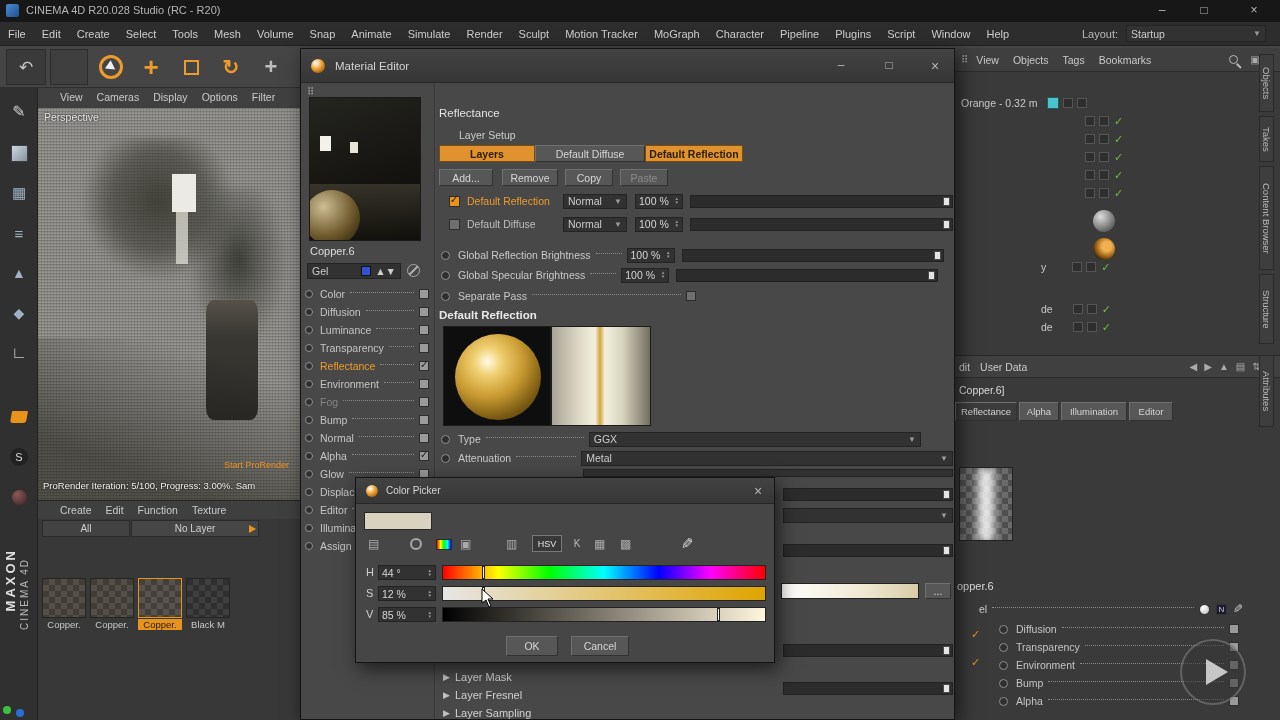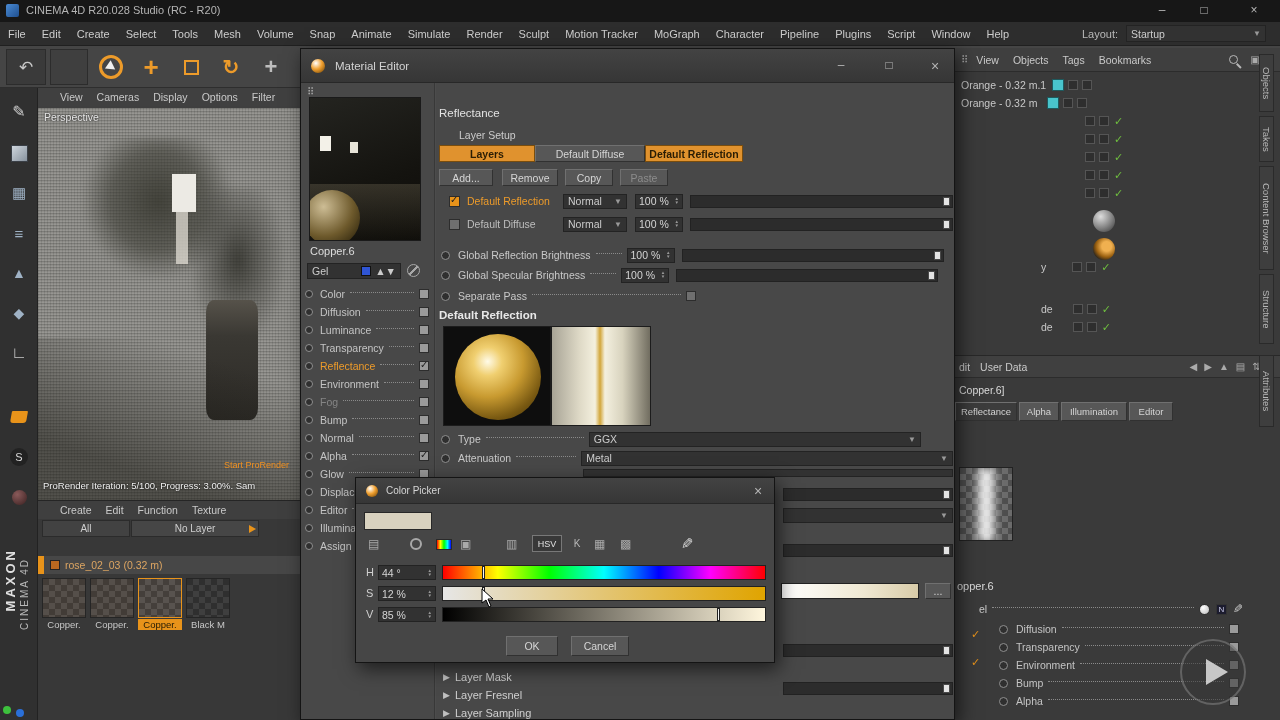--- a/index.html
+++ b/index.html
@@ -193,25 +193,20 @@
     <span class="sm-menu">Function</span>
     <span class="sm-menu">Texture</span>
   </div>
   <div class="abs" style="left:4px;top:19px;width:88px;height:17px;background:#424242;border:1px solid #2b2b2b;display:flex;align-items:center;justify-content:center">
     <span style="font-size:10px;color:#cfcfcf">All</span>
   </div>
   <div class="abs" style="left:93px;top:19px;width:128px;height:17px;background:#464646;border:1px solid #2b2b2b;display:flex;align-items:center;justify-content:center;position:absolute">
     <span style="font-size:10px;color:#cfcfcf">No Layer</span>
     <span class="abs" style="right:2px;top:4px;width:0;height:0;border-left:7px solid #e8931a;border-top:4px solid transparent;border-bottom:4px solid transparent"></span>
   </div>
-  <div class="abs" style="left:0;top:55px;width:262px;height:18px;background:#474747;display:flex;align-items:center">
-    <span style="width:6px;height:18px;background:#e8931a;margin-right:6px"></span>
-    <span style="width:10px;height:10px;background:#b86820;border:1px solid #222;margin-right:5px"></span>
-    <span style="font-size:10.5px;color:#dca562">rose_02_03 (0.32 m)</span>
-  </div>
 
   <div class="abs checker" style="left:4px;top:77px;width:44px;height:40px;border:1px solid #252525">
     <div class="abs" style="left:0;top:0;right:0;bottom:0;background:rgba(45,30,15,.35)"></div>
   </div>
   <div class="abs checker" style="left:52px;top:77px;width:44px;height:40px;border:1px solid #252525">
     <div class="abs" style="left:0;top:0;right:0;bottom:0;background:rgba(45,30,15,.35)"></div>
   </div>
   <div class="abs checker" style="left:100px;top:77px;width:44px;height:40px;border:1px solid #e8931a">
     <div class="abs" style="left:0;top:0;right:0;bottom:0;background:rgba(45,30,15,.3)"></div>
   </div>
@@ -230,26 +225,20 @@
     <span class="glyph" style="margin-right:8px">⠿</span>
     <span class="sm-menu">View</span>
     <span class="sm-menu">Objects</span>
     <span class="sm-menu">Tags</span>
     <span class="sm-menu">Bookmarks</span>
     <span class="mag" style="margin-left:auto"></span>
     <span class="glyph" style="margin:0 6px 0 12px">▣</span>
     <span class="glyph" style="margin-right:8px">⠿</span>
   </div>
 
-  <div class="omrow" style="top:28px">
-    <span class="lbl">Orange - 0.32 m.1</span>
-    <span style="width:12px;height:12px;background:#49c4cc;border:1px solid #1e5a5e;margin-left:6px"></span>
-    <span class="mini-box"></span>
-    <span class="mini-box"></span>
-  </div>
   <div class="omrow" style="top:46px">
     <span class="lbl">Orange - 0.32 m</span>
     <span style="width:12px;height:12px;background:#49c4cc;border:1px solid #1e5a5e;margin-left:10px"></span>
     <span class="mini-box"></span>
     <span class="mini-box"></span>
   </div>
   <div class="omrow" style="top:64px;padding-left:128px">
     <span class="mini-box"></span>
       <span class="mini-box"></span>
       <span class="gcheck">✓</span>

